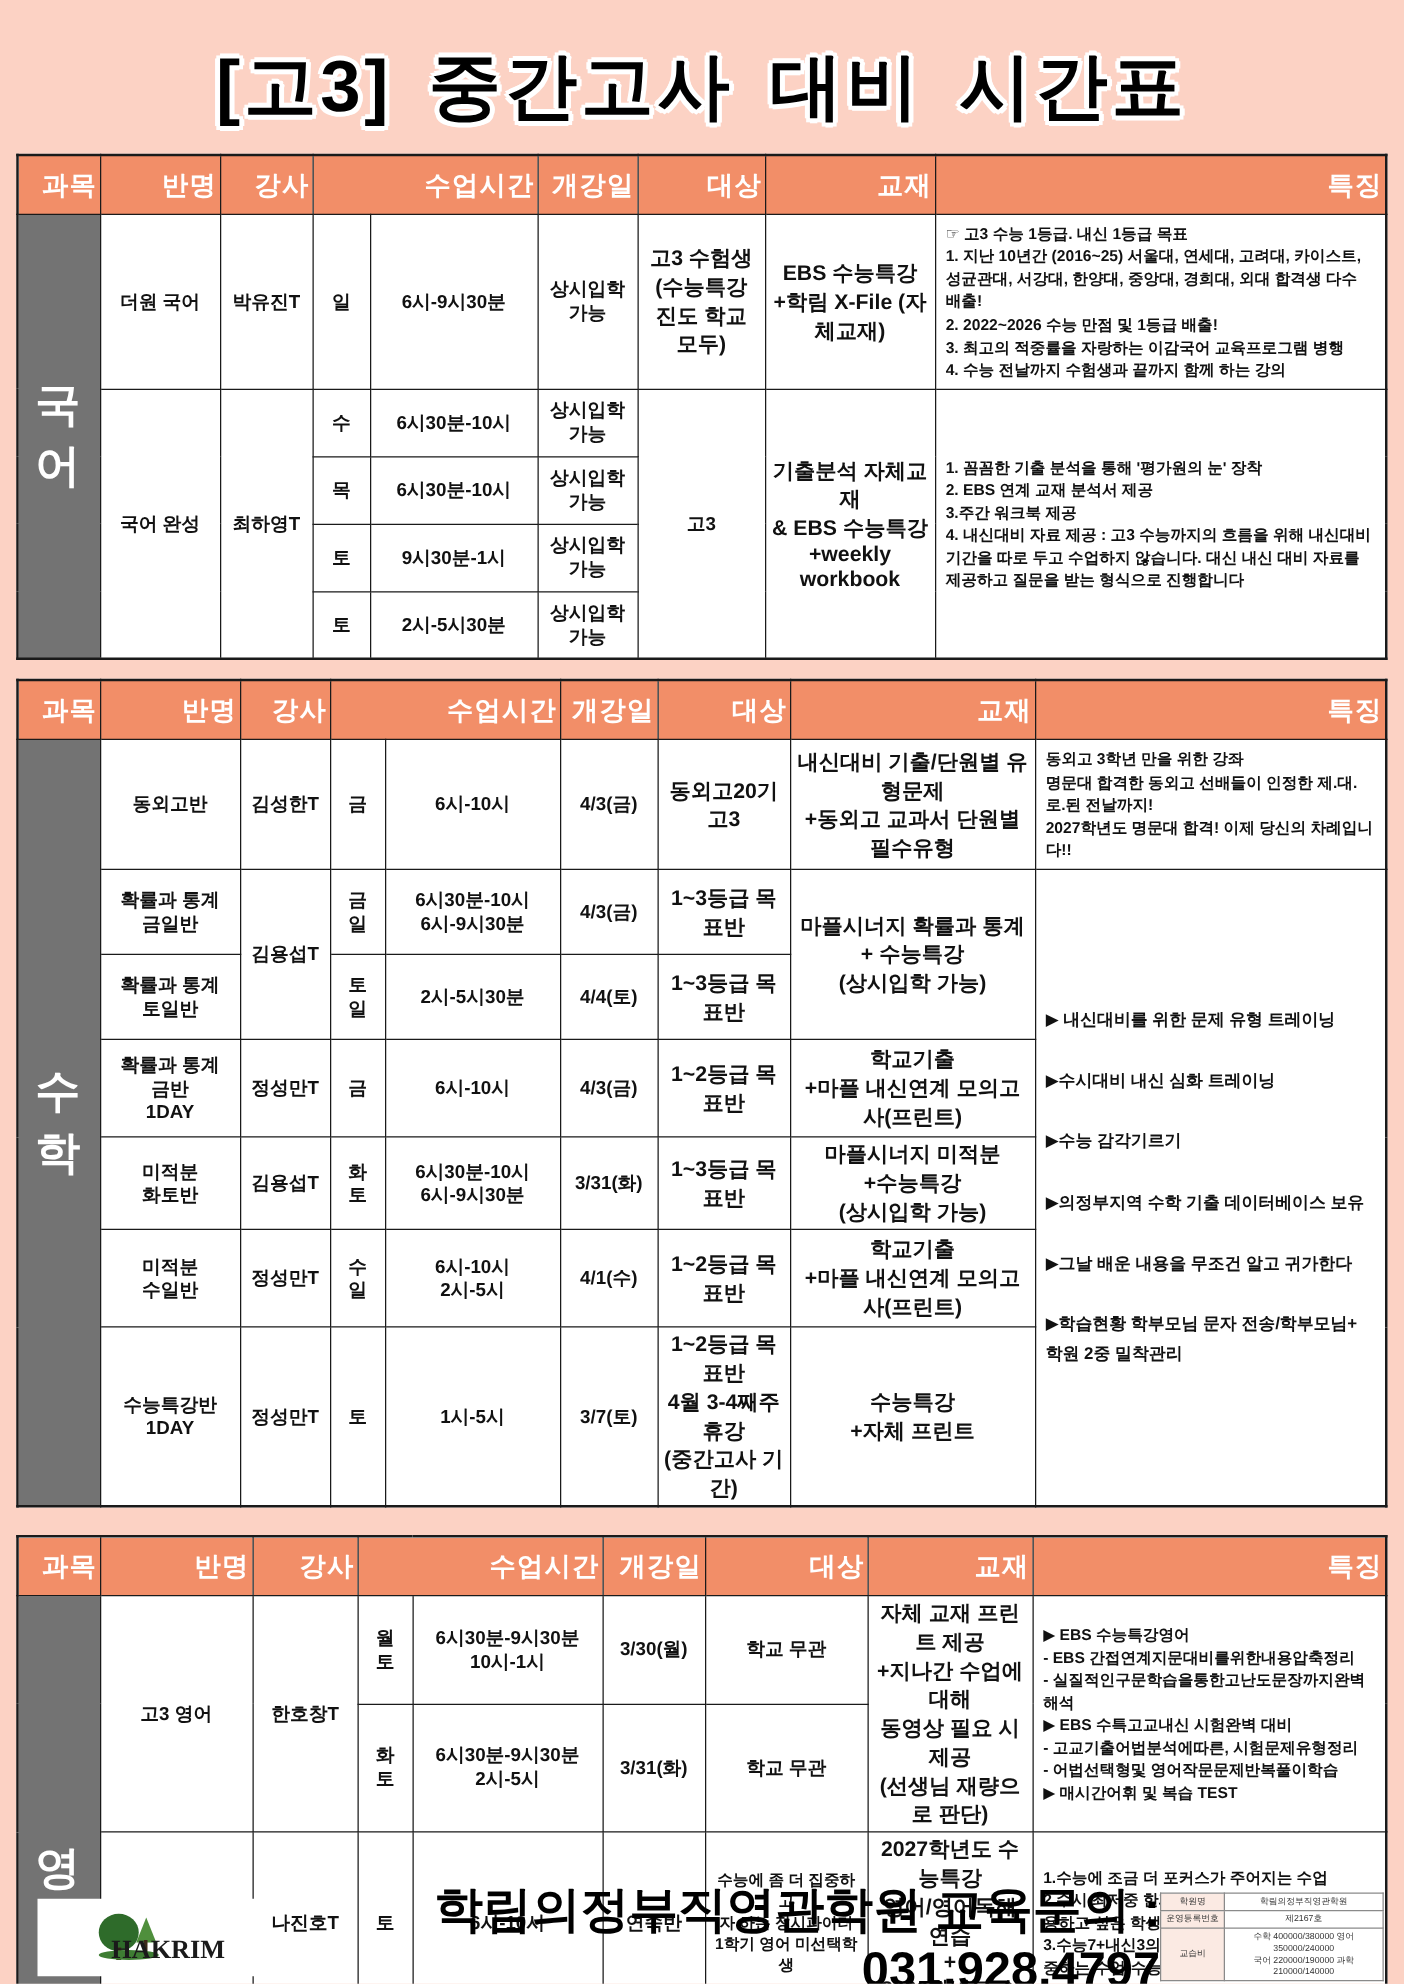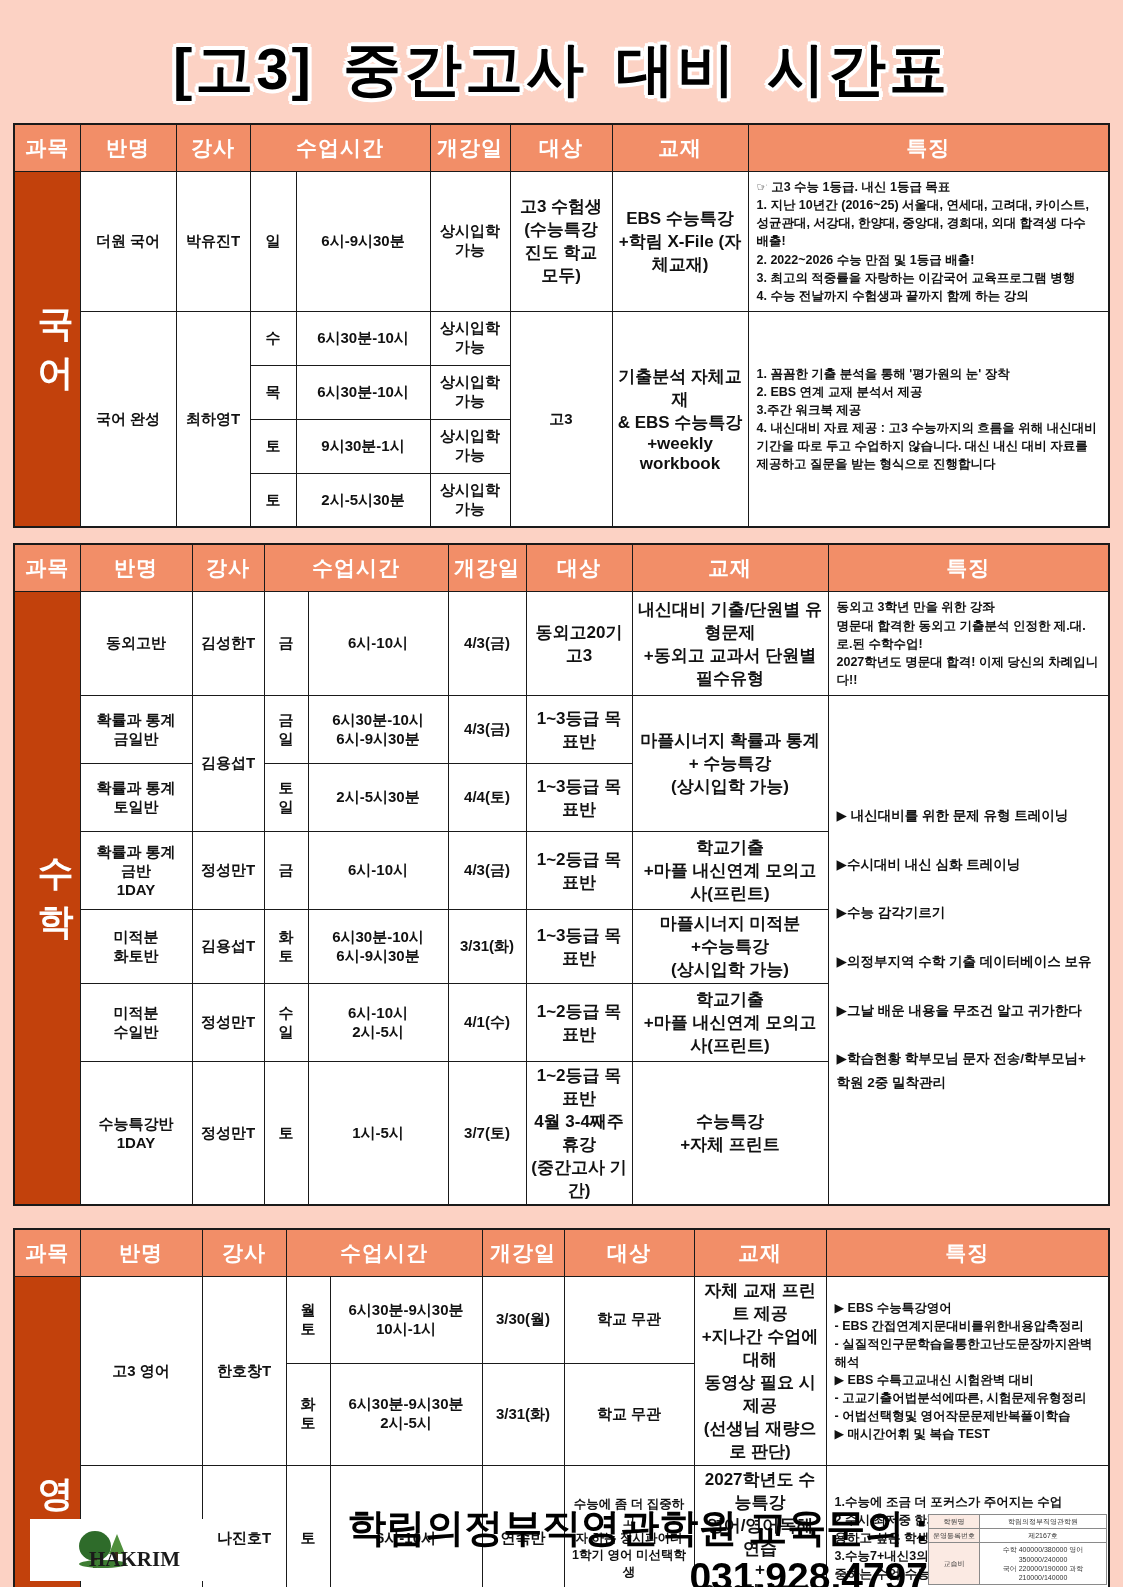--- a/index.html
+++ b/index.html
@@ -28,25 +28,25 @@
     text-align:center;vertical-align:middle;
     white-space:pre-line;
     font-weight:bold;
     padding:2px 4px;
     font-size:15px;
     overflow:hidden;
   }
   .sched th{
     background:#f28e68;color:#fff;
     font-size:21px;font-weight:800;
-    padding:9px 2px;letter-spacing:1px;
+    padding:9px 2px;letter-spacing:1px;text-align:right;
   }
   td.subject-cell{
-    background:#c2410c;color:#fff;
-    font-size:36px;font-weight:800;letter-spacing:2px;text-align:right;
+    background:#737373;color:#fff;
+    font-size:36px;font-weight:800;letter-spacing:2px;
   }
   td.t13{font-size:17px;}
   td.t12{font-size:12.5px;}
   td.feat{
     text-align:left;font-size:12.5px;line-height:1.45;
     padding:6px 8px;font-weight:bold;
   }
   td.feat-lg{font-size:13.5px;line-height:1.8;}
   .footer{
     position:absolute;left:0;bottom:0;width:1123px;height:75px;
@@ -185,21 +185,21 @@
     <td class="subject-cell" rowspan="7">수학</td>
     <td>동외고반</td>
     <td>김성한T</td>
     <td>금</td>
     <td>6시-10시</td>
     <td>4/3(금)</td>
     <td class="t13">동외고20기 고3</td>
     <td class="t13">내신대비 기출/단원별 유형문제
 +동외고 교과서 단원별 필수유형</td>
     <td class="feat">동외고 3학년 만을 위한 강좌
-명문대 합격한 동외고 기출분석 인정한 제.대.로.된 수학수업!
+명문대 합격한 동외고 선배들이 인정한 제.대.로.된 전날까지!
 2027학년도 명문대 합격! 이제 당신의 차례입니다!!</td>
   </tr>
   <tr style="height:68px">
     <td>확률과 통계
 금일반</td>
     <td rowspan="2">김용섭T</td>
     <td>금
 일</td>
     <td>6시30분-10시
 6시-9시30분</td>

